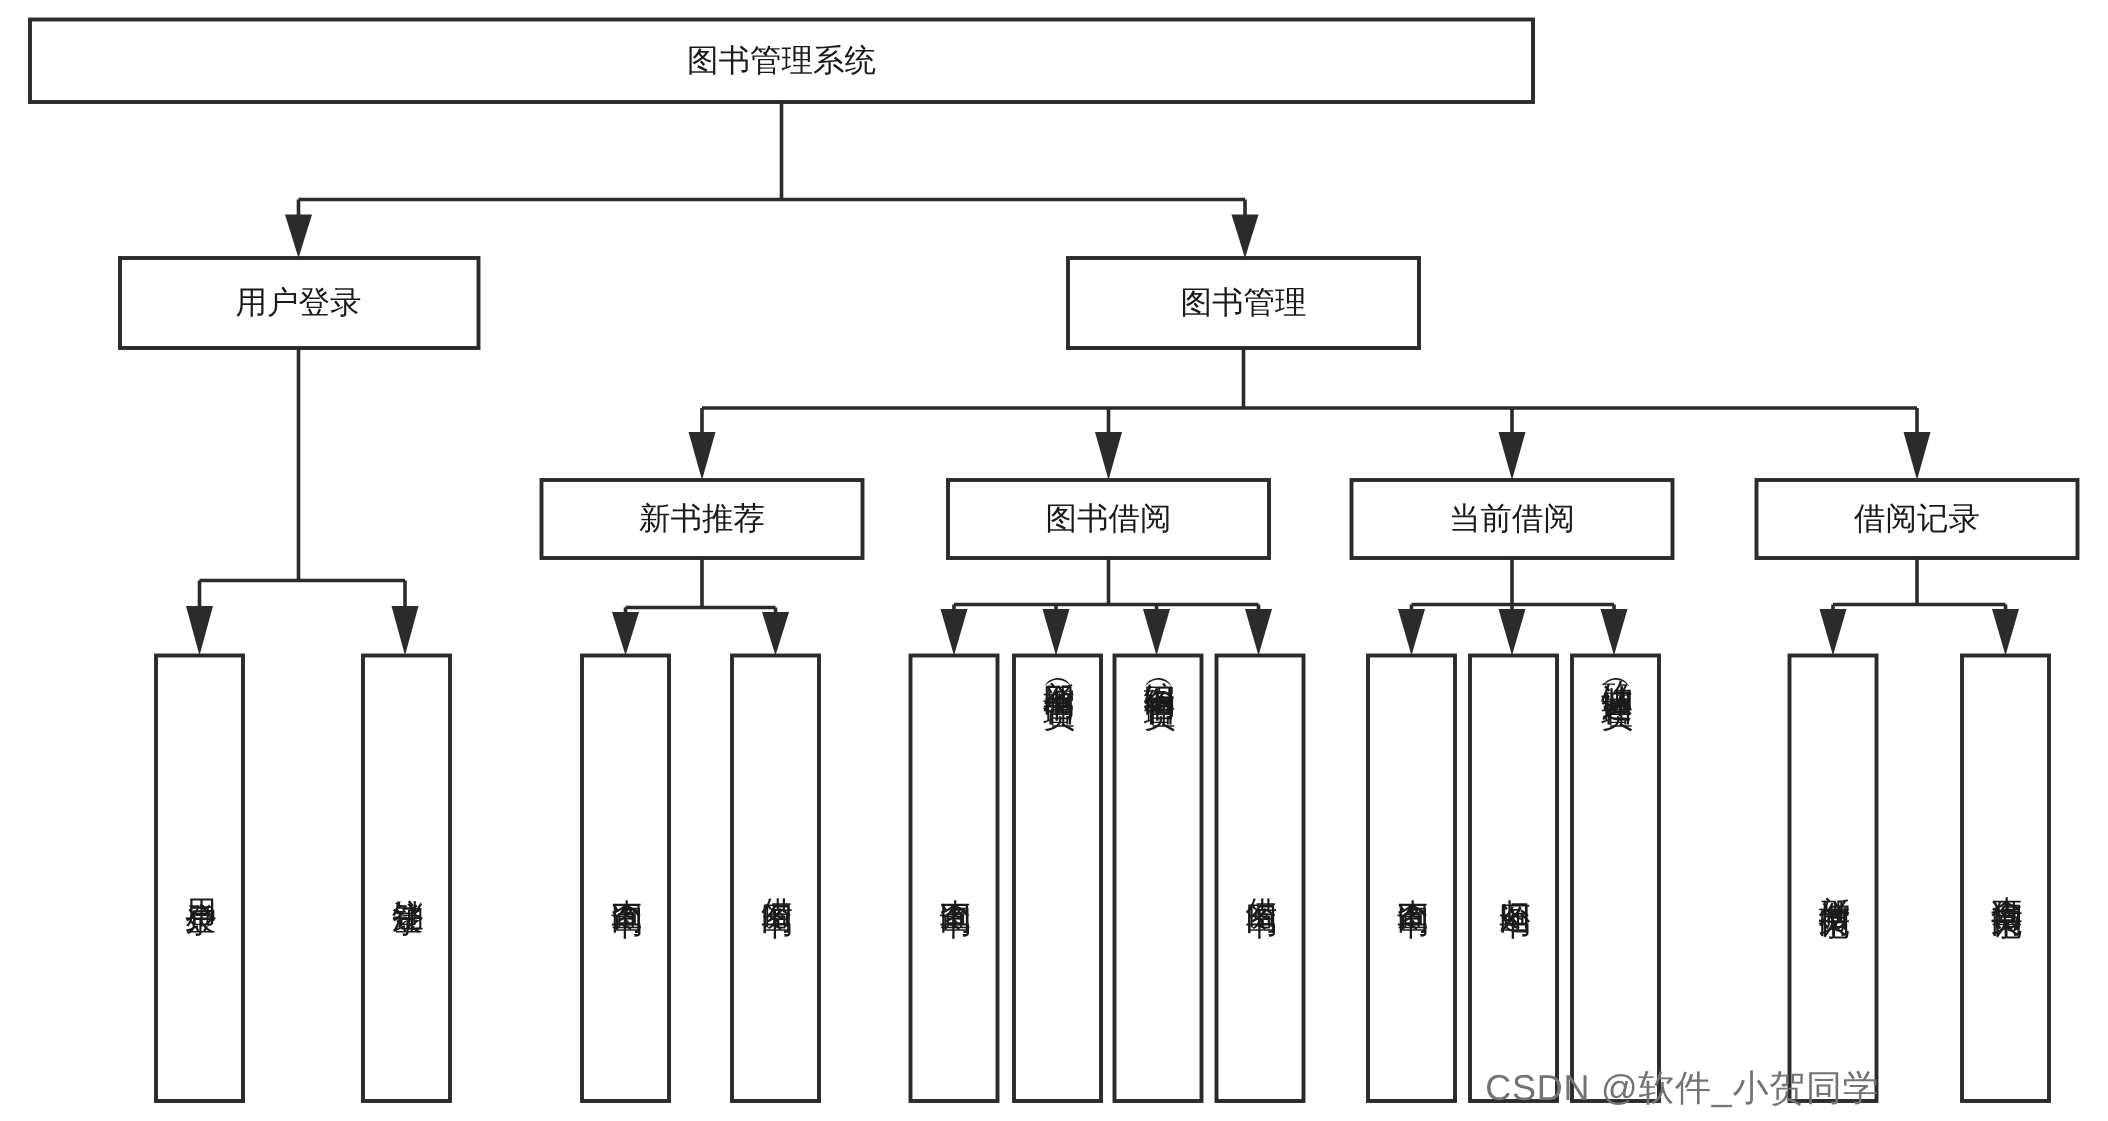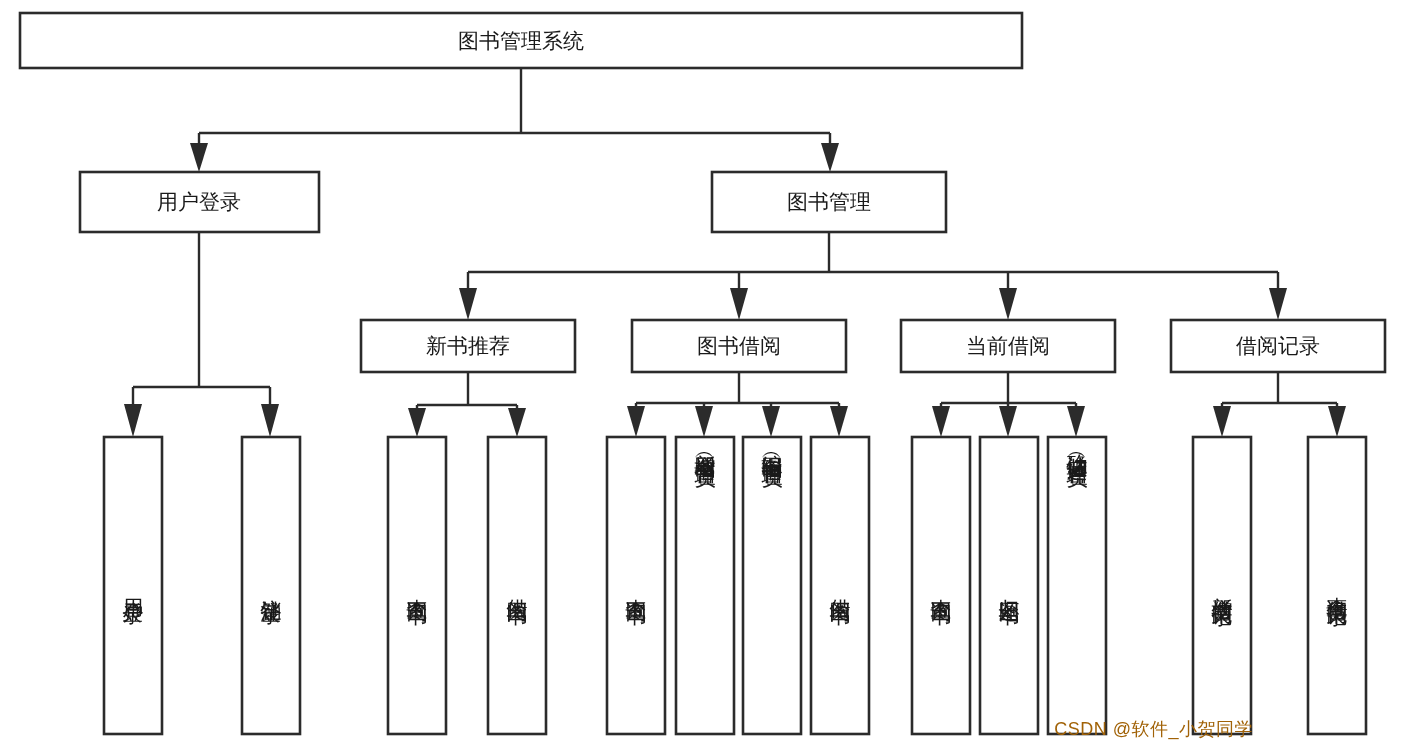--- a/index.html
+++ b/index.html
@@ -64,22 +64,22 @@
     color: #1a1a1a;
     letter-spacing: 2px;
     white-space: nowrap;
     text-align: center;
   }
   .watermark {
     position: absolute;
     right: 8px;
     bottom: 6px;
     font-family: "Liberation Sans", "DejaVu Sans", sans-serif;
-    font-size: 18px;
-    color: #a16207;
+    font-size: 24px;
+    color: #737373;
     white-space: nowrap;
     letter-spacing: 0.5px;
   }
 </style>
 </head>
 <body>
 
 <div id="diagram-root">
 
   <svg class="diagram-canvas" viewBox="0 0 1405 747" xmlns="http://www.w3.org/2000/svg">

